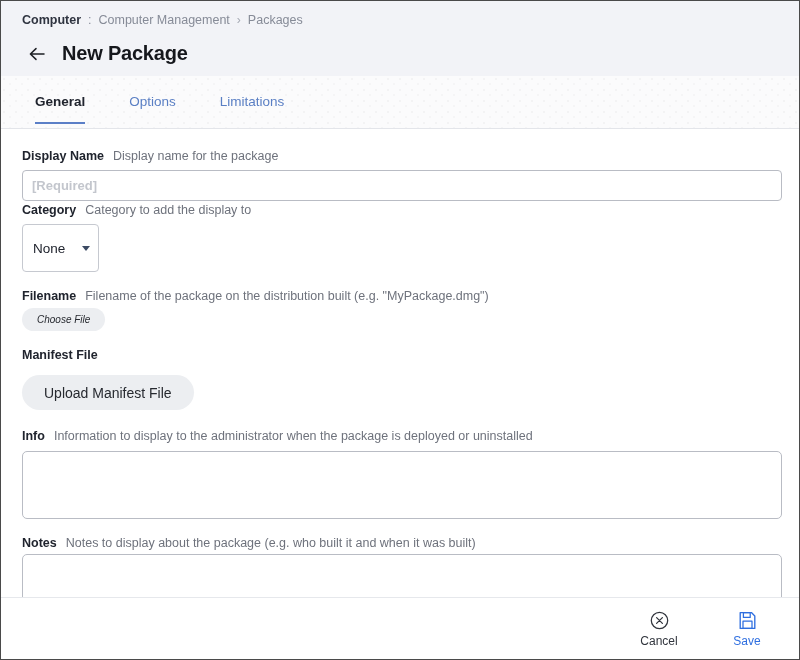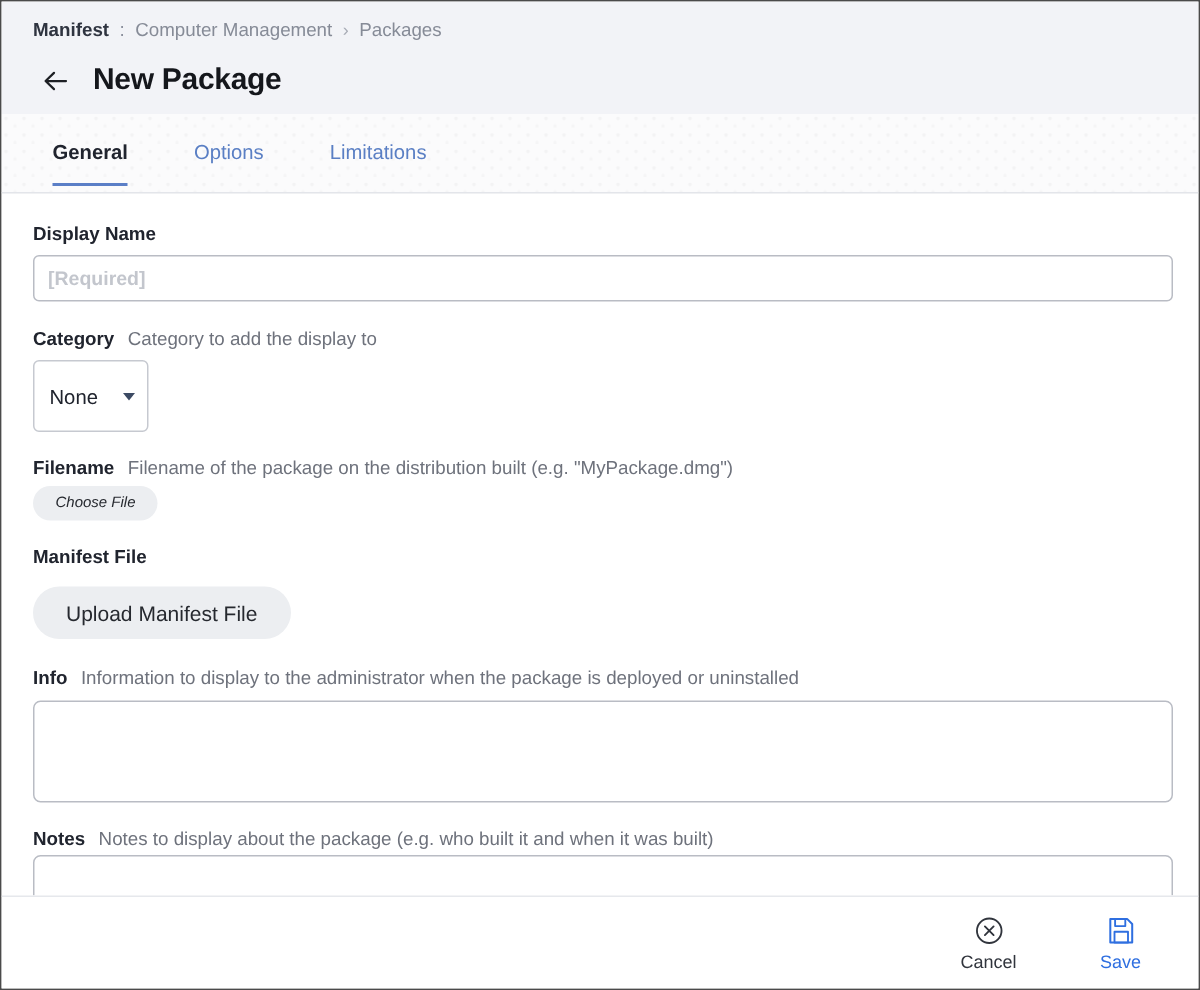--- a/index.html
+++ b/index.html
@@ -223,21 +223,21 @@
   .cancel-lbl { color: #31353d; }
   .save-lbl { color: #2f6fe0; }
 </style>
 </head>
 <body>
 
 <div class="page">
 
   <div class="header">
     <div class="breadcrumb">
-      <span class="bc-root">Manifest</span>
+      <span class="bc-root">Computer</span>
       <span class="bc-colon">:</span>
       <span class="bc-link">Computer Management</span>
       <span class="bc-sep">›</span>
       <span class="bc-current">Packages</span>
     </div>
     <div class="title-row">
       <span class="back-arrow">
         <svg width="20" height="20" viewBox="0 0 20 20" aria-hidden="true">
           <path d="M17 10 H4.2 M9 4.6 L3.4 10 L9 15.4" fill="none" stroke="#1d1f24" stroke-width="1.5" stroke-linecap="round" stroke-linejoin="round"></path>
         </svg>
@@ -250,25 +250,26 @@
     <div class="tab active">General</div>
     <div class="tab inactive">Options</div>
     <div class="tab inactive">Limitations</div>
   </div>
 
   <div class="body">
 
     <div class="field">
       <div class="lbl-row">
         <span class="lbl">Display Name</span>
+        <span class="hint">Display name for the package</span>
       </div>
       <input class="text-input" type="text" placeholder="[Required]" style="">
     </div>
 
-    <div class="field" style="margin-top:18px;">
+    <div class="field" style="margin-top:2px;">
       <div class="lbl-row">
         <span class="lbl">Category</span>
         <span class="hint">Category to add the display to</span>
       </div>
       <div class="select-box">
         <span>None</span>
         <span class="caret"></span>
       </div>
     </div>
 

